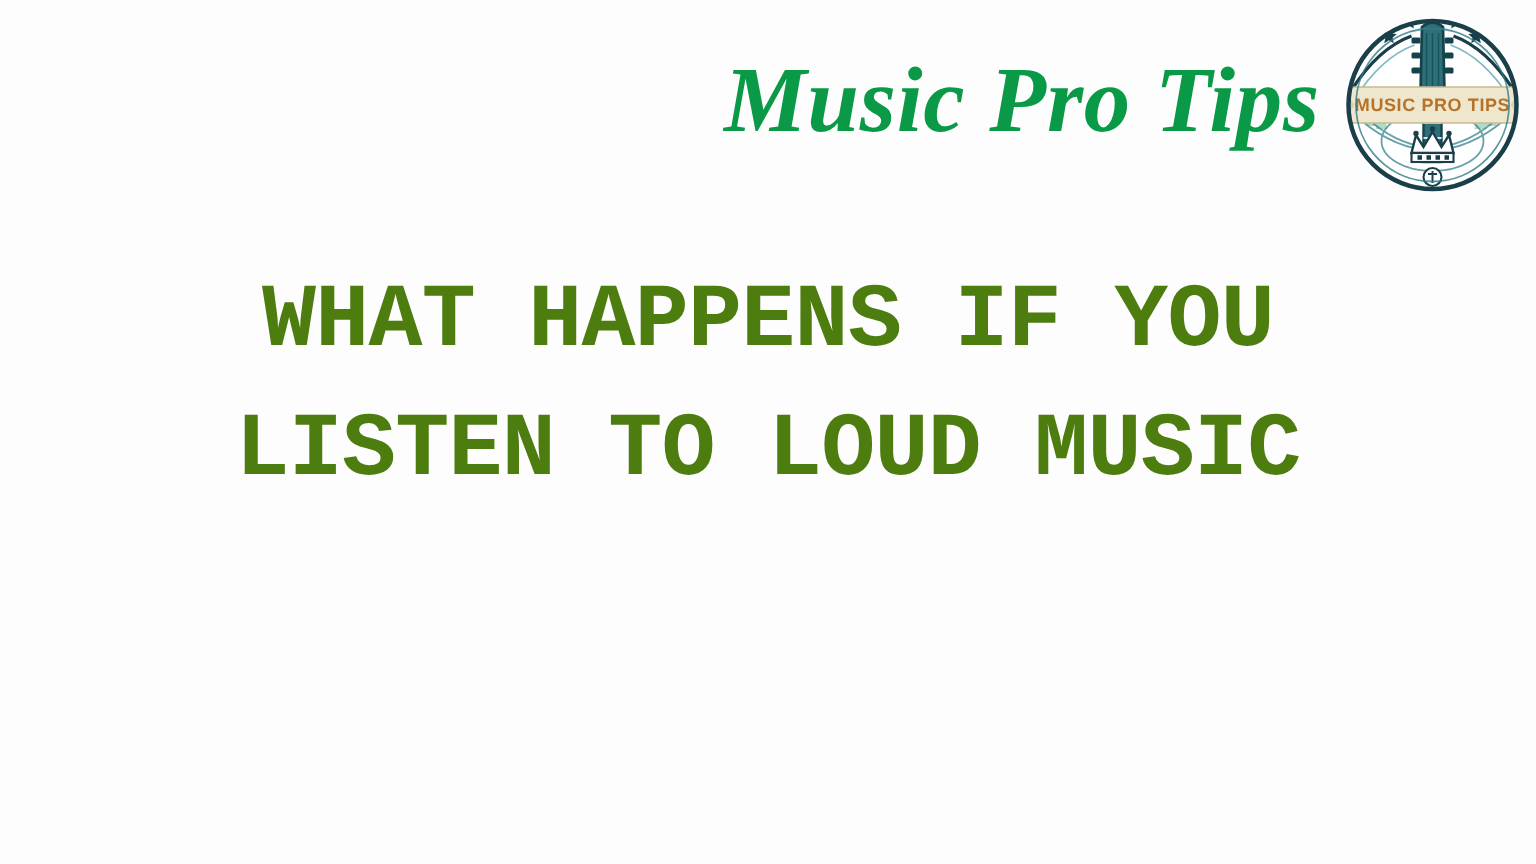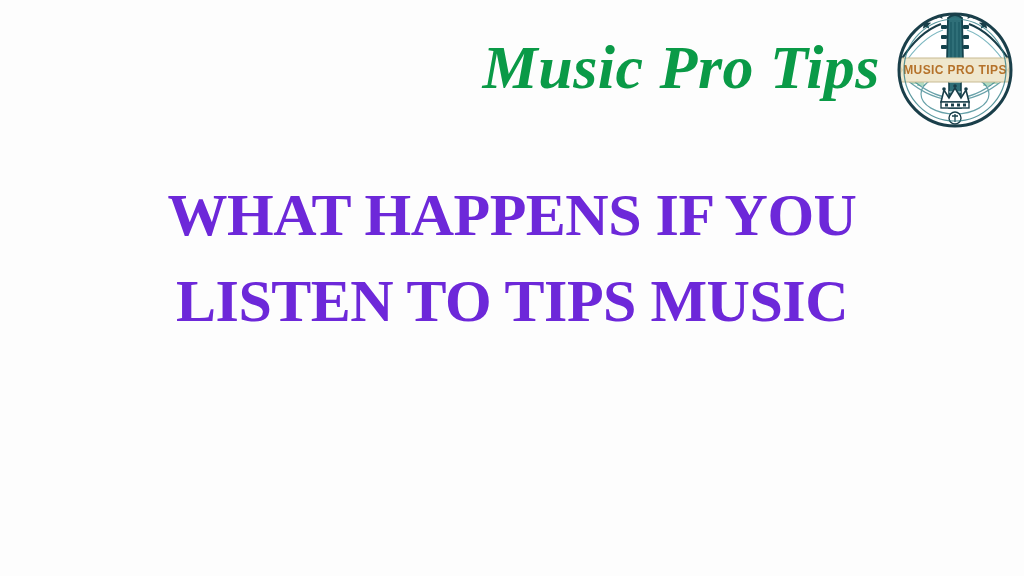--- a/index.html
+++ b/index.html
@@ -62,26 +62,26 @@
   
   .headline {
     position: absolute;
     left: 0px;
     top: 172px;
     width: 1024px;
     text-align: center;
   }
   .headline-line {
     display: block;
-    font-family: Liberation Serif, serif;
+    font-family: Liberation Mono, monospace;
     font-weight: bold;
     font-size: 60px;
     line-height: 86px;
     letter-spacing: -0.5px;
-    color: #6d28d9;
+    color: #4d7c0f;
     white-space: nowrap;
   }
 </style>
 </head>
 <body>
 
 <div id="slide">
 
   <div class="brand-wordmark">Music Pro Tips</div>
 
@@ -181,16 +181,16 @@
         </g>
       </g>
 
       <circle cx="62" cy="68" r="56" fill="none" stroke="#1a3f4a" stroke-width="3"></circle>
       <circle cx="62" cy="68" r="51" fill="none" stroke="#2f7d86" stroke-width="1.2" opacity="0.8"></circle>
     </svg>
   </div>
 
   <div class="headline">
     <span class="headline-line">WHAT HAPPENS IF YOU</span>
-    <span class="headline-line">LISTEN TO TIPS MUSIC</span>
+    <span class="headline-line">LISTEN TO LOUD MUSIC</span>
   </div>
 
 </div>
 
 </body></html>

